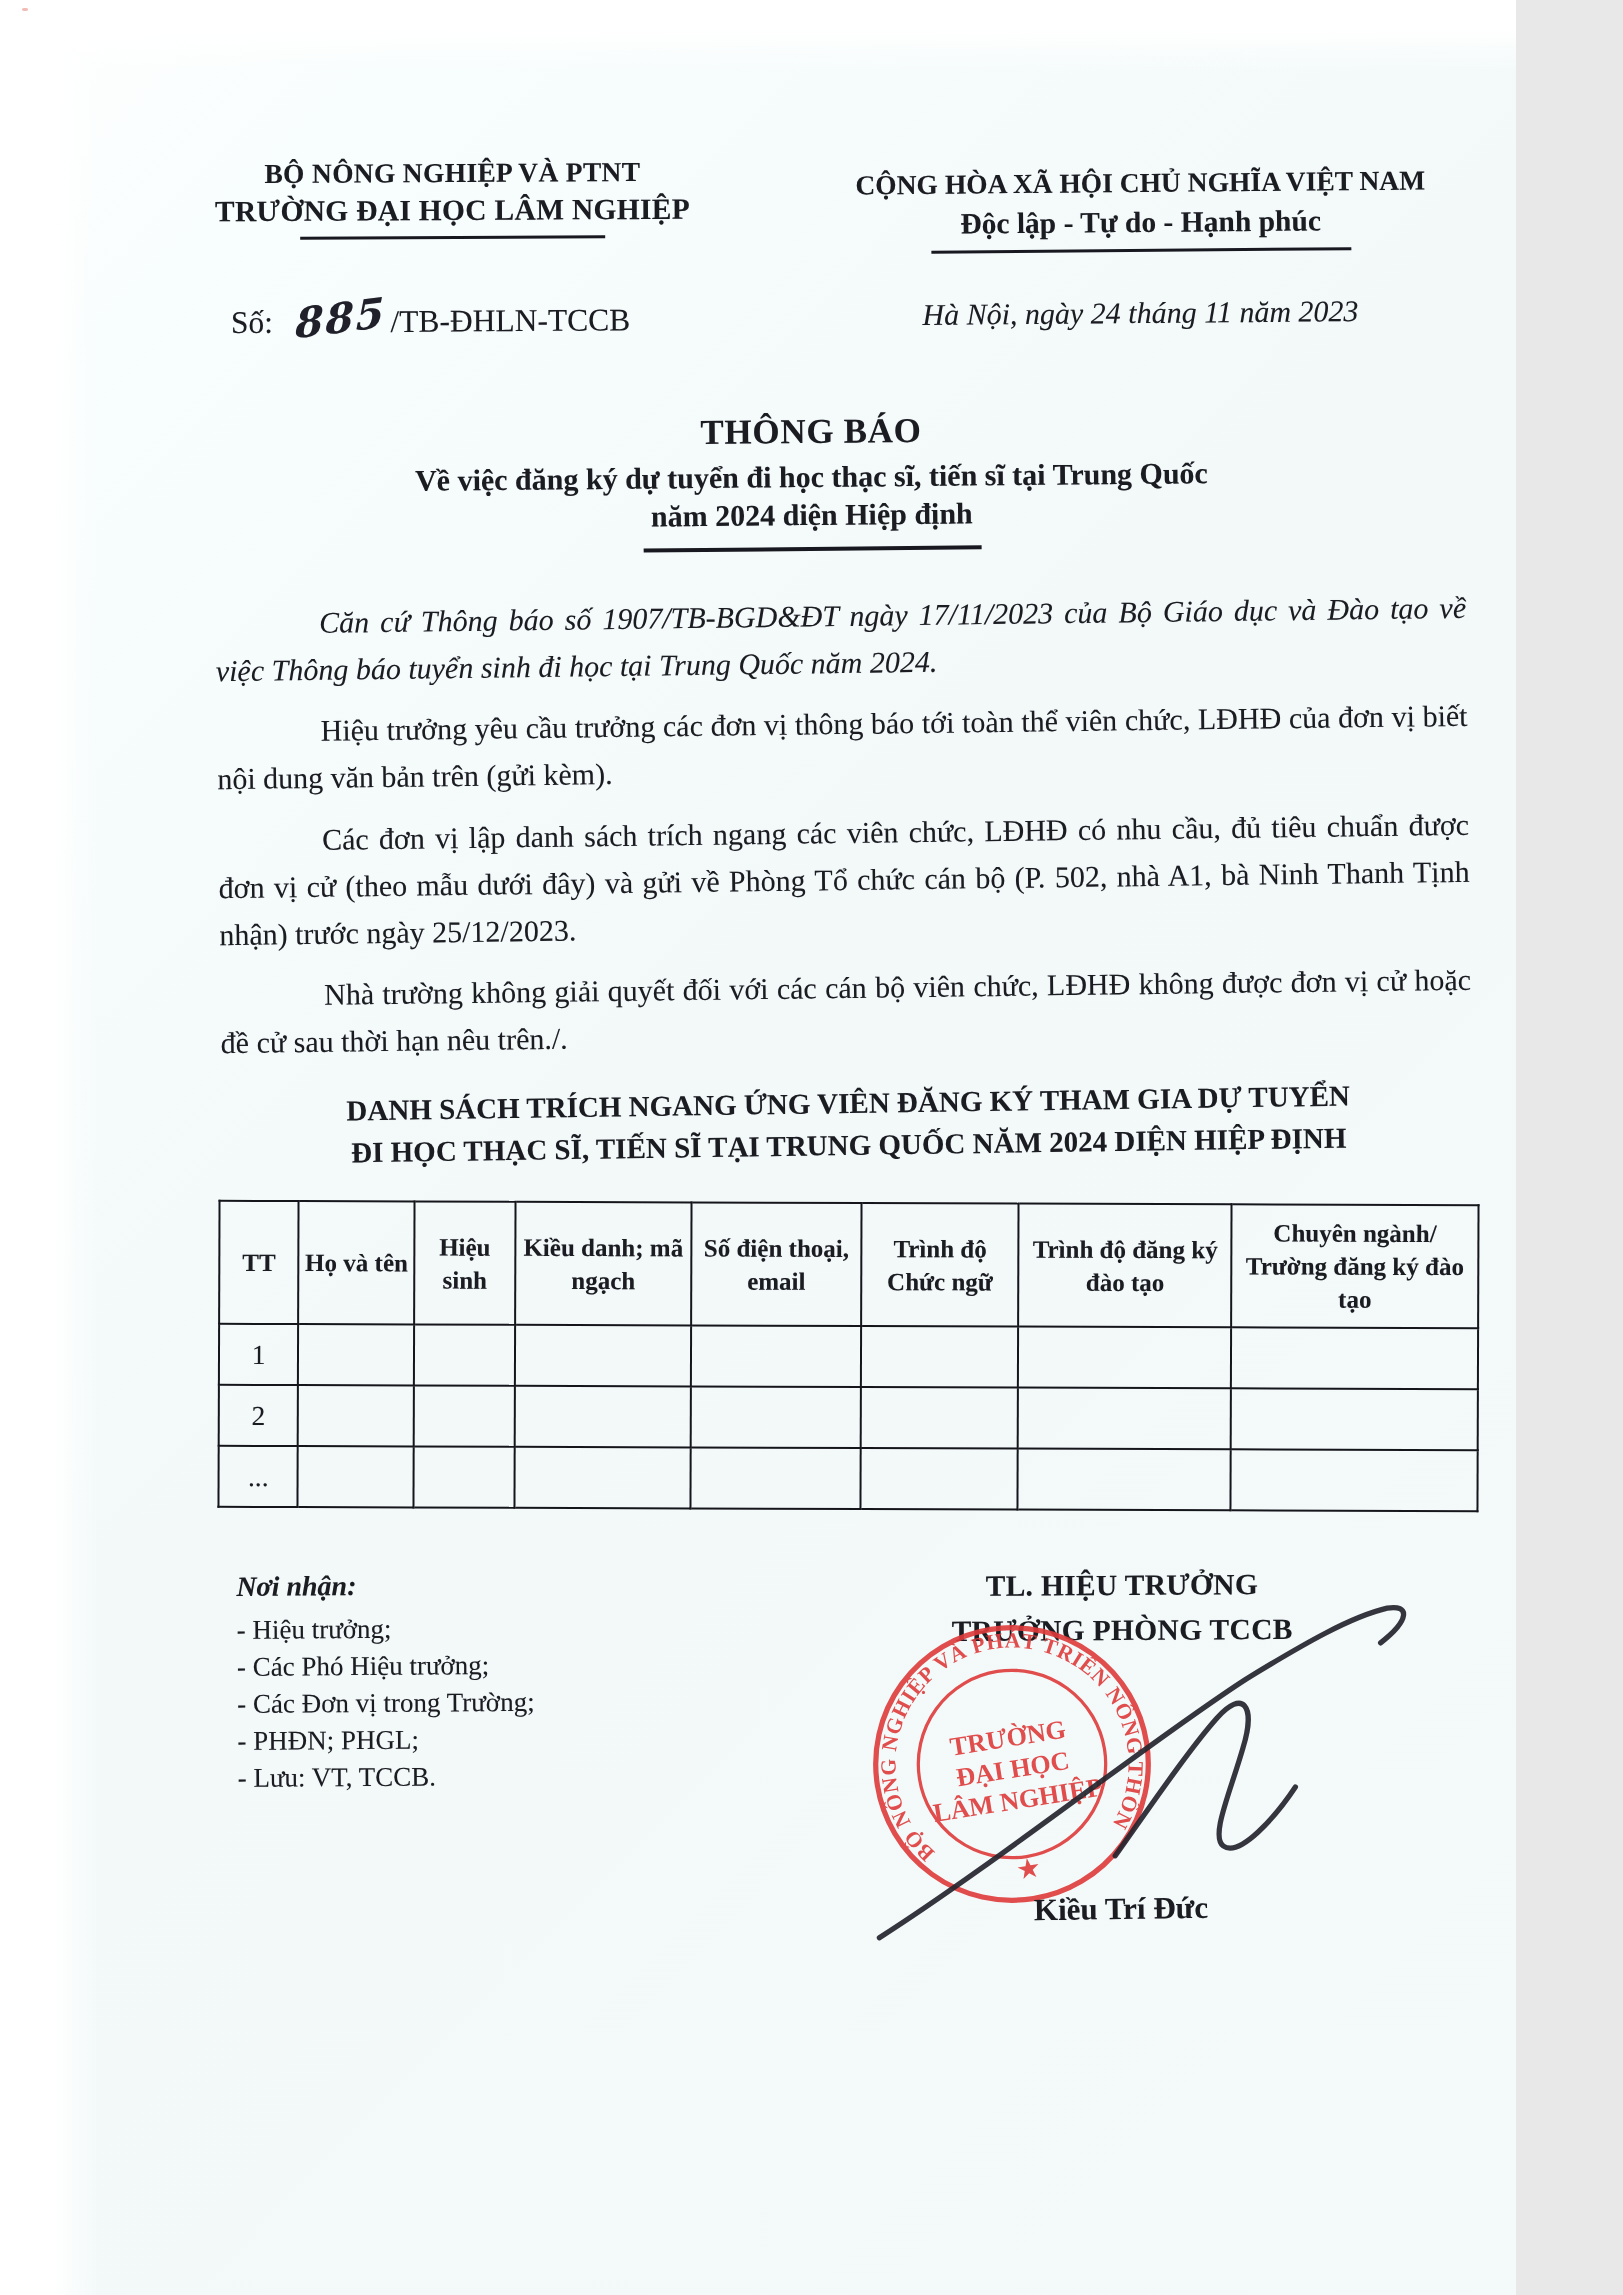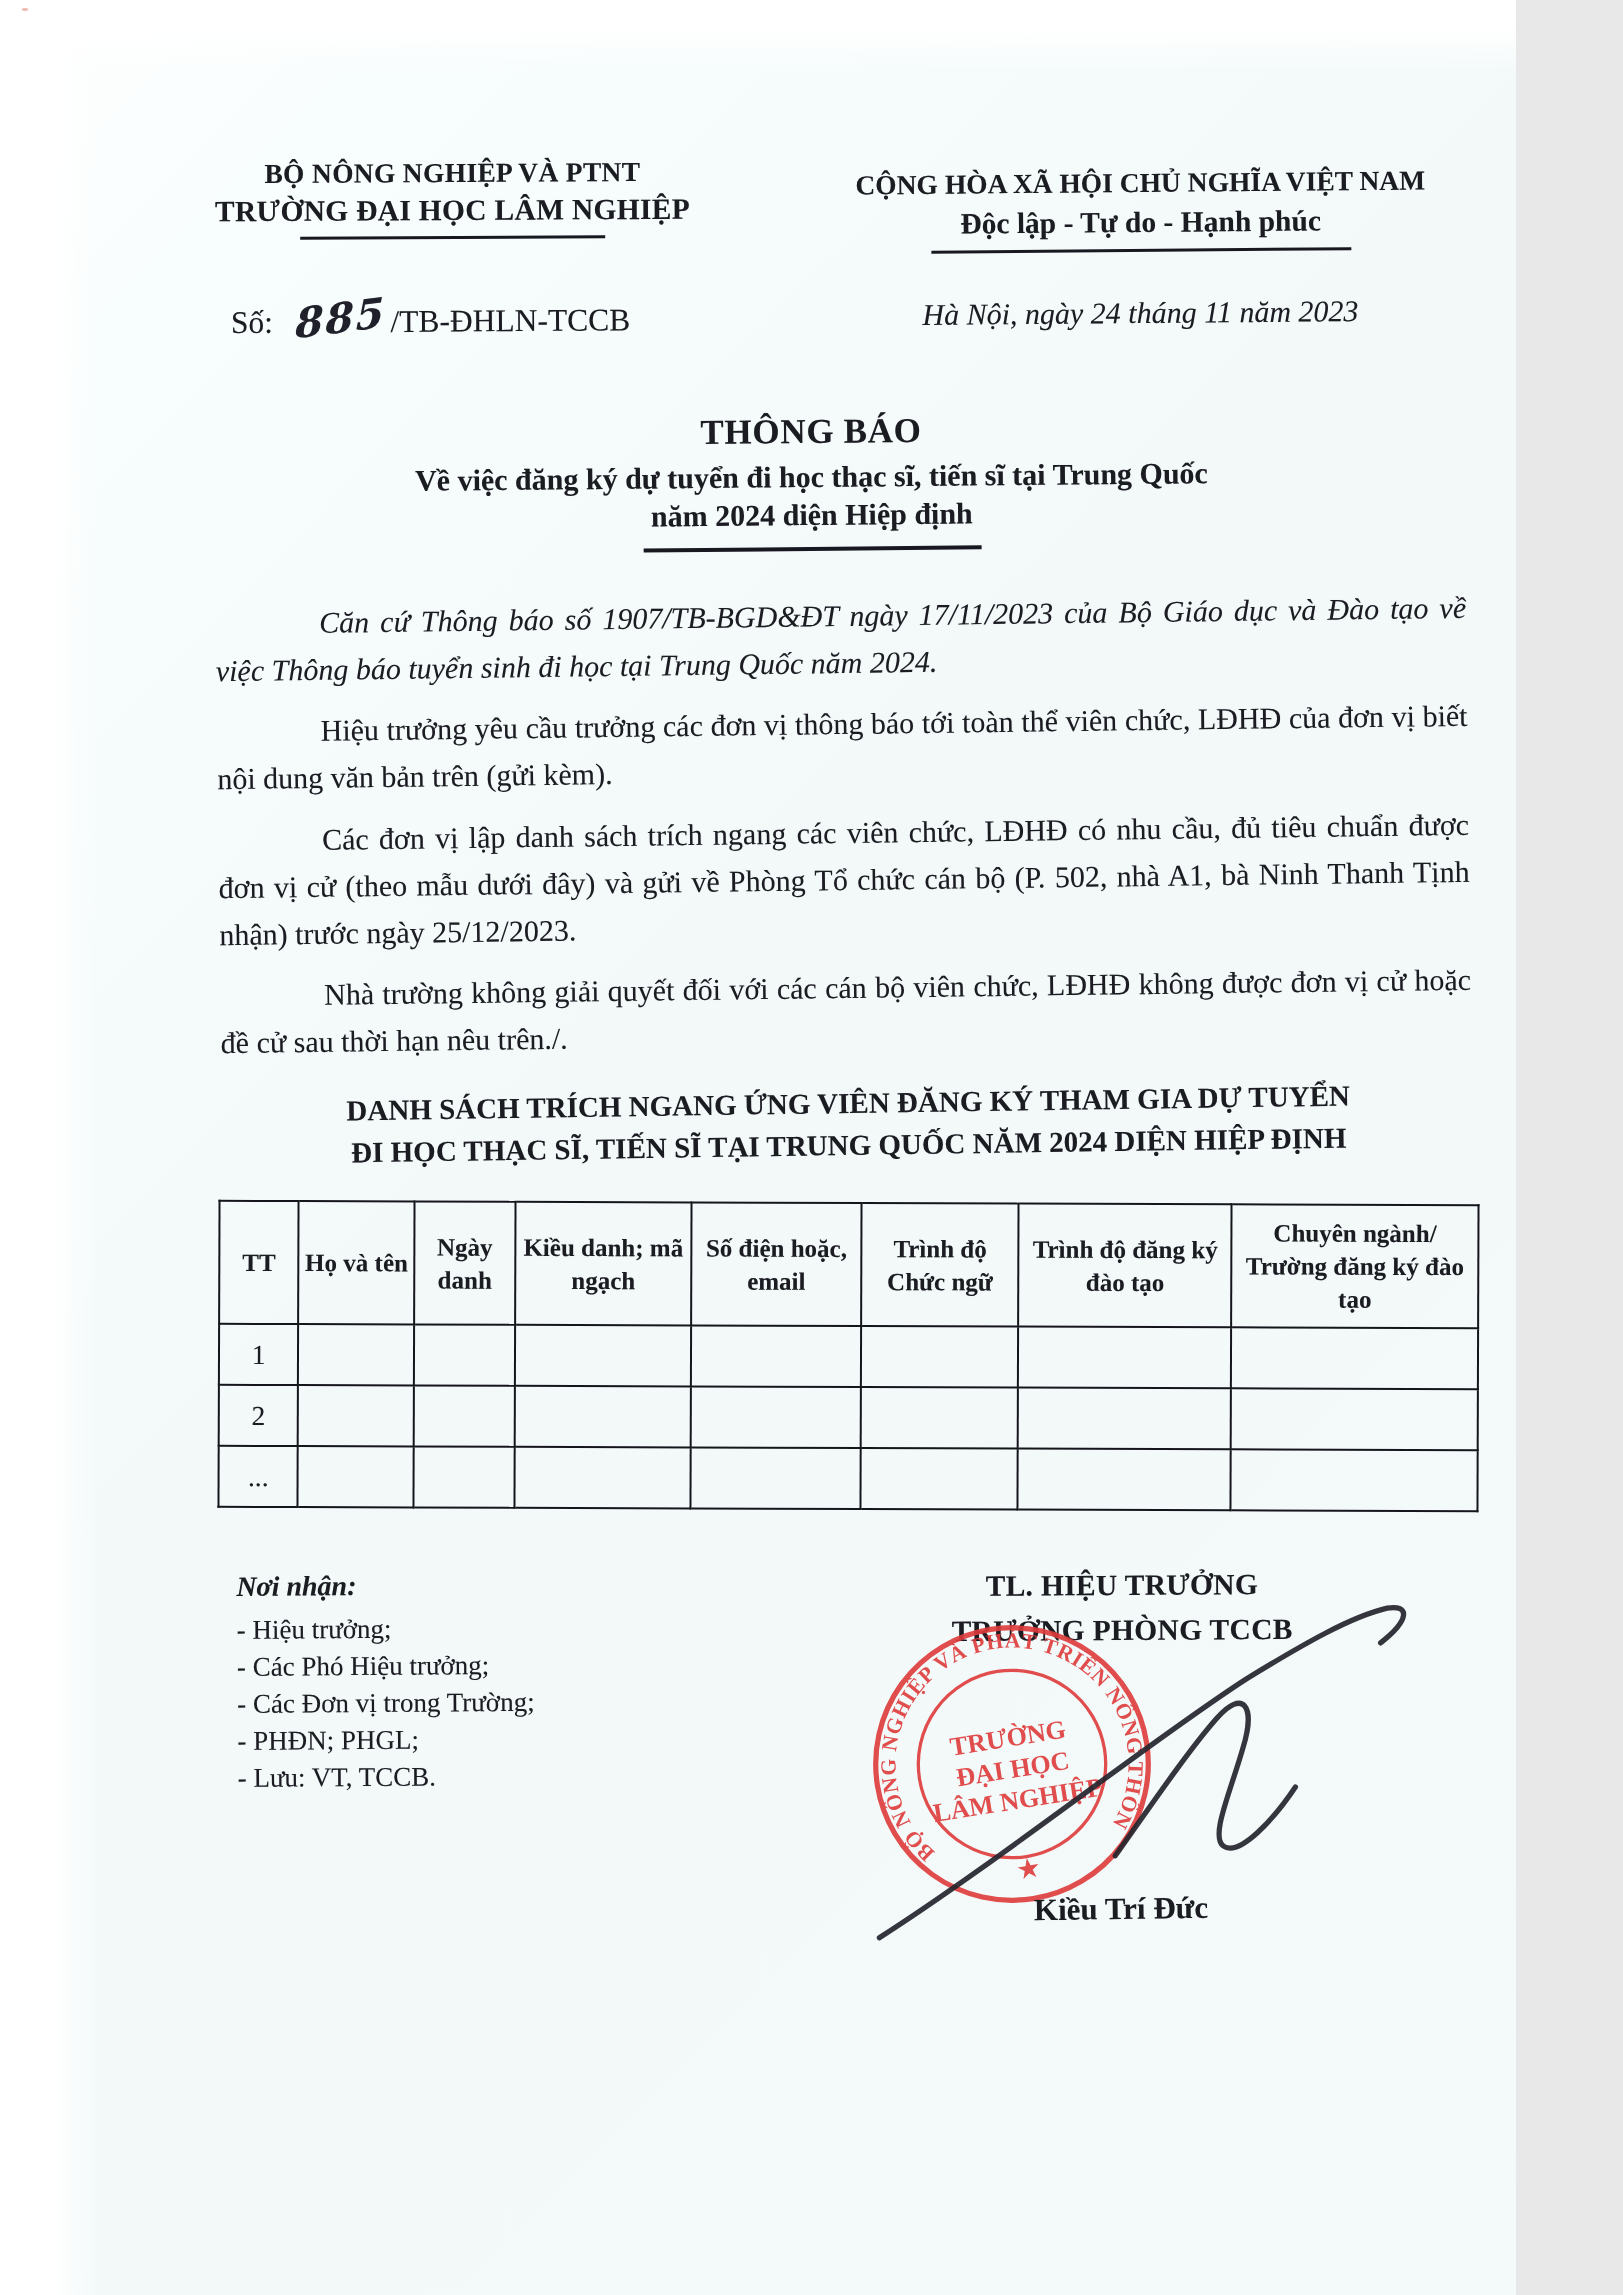--- a/index.html
+++ b/index.html
@@ -101,23 +101,23 @@
           <col style="width:14.0%">
         <col style="width:13.5%">
           <col style="width:12.5%">
           <col style="width:16.9%">
           <col style="width:19.6%">
       </colgroup>
       <thead>
         <tr>
           <th>TT</th>
           <th>Họ và tên</th>
-          <th>Ngày danh</th>
+          <th>Hiệu sinh</th>
           <th>Kiều danh; mã ngạch</th>
-          <th>Số điện hoặc, email</th>
+          <th>Số điện thoại, email</th>
           <th>Trình độ Chức ngữ</th>
           <th>Trình độ đăng ký đào tạo</th>
           <th>Chuyên ngành/ Trường đăng ký đào tạo</th>
         </tr>
       </thead>
       <tbody>
         <tr>
           <td>1</td>
           <td></td>
           <td></td>

